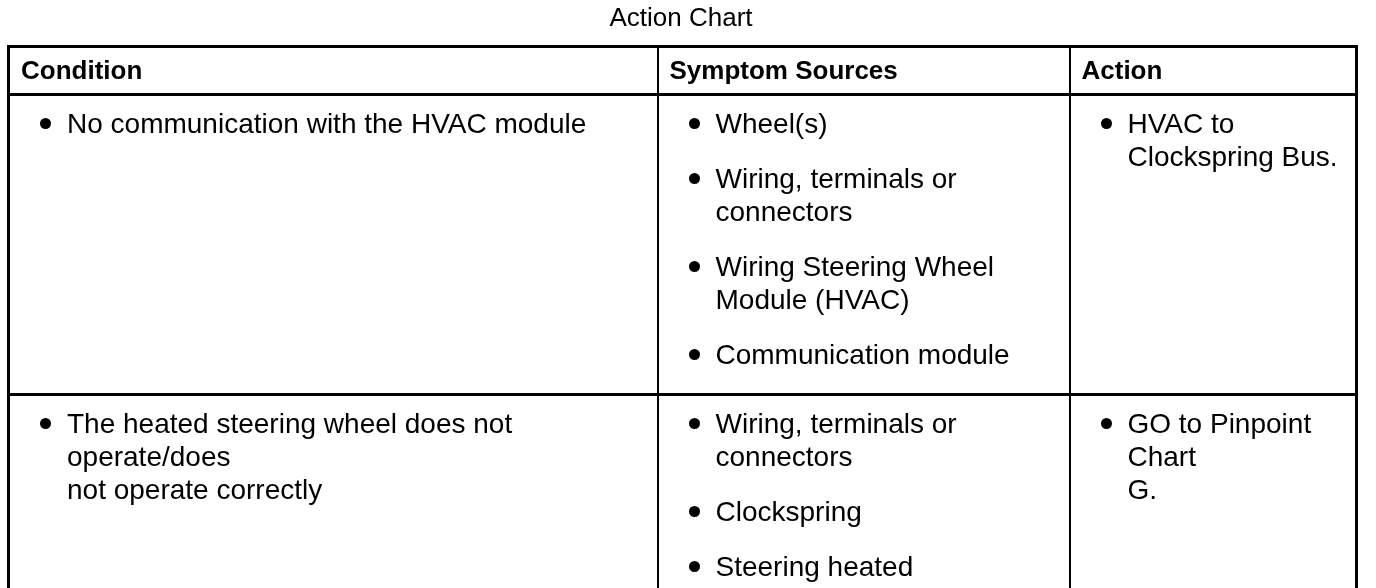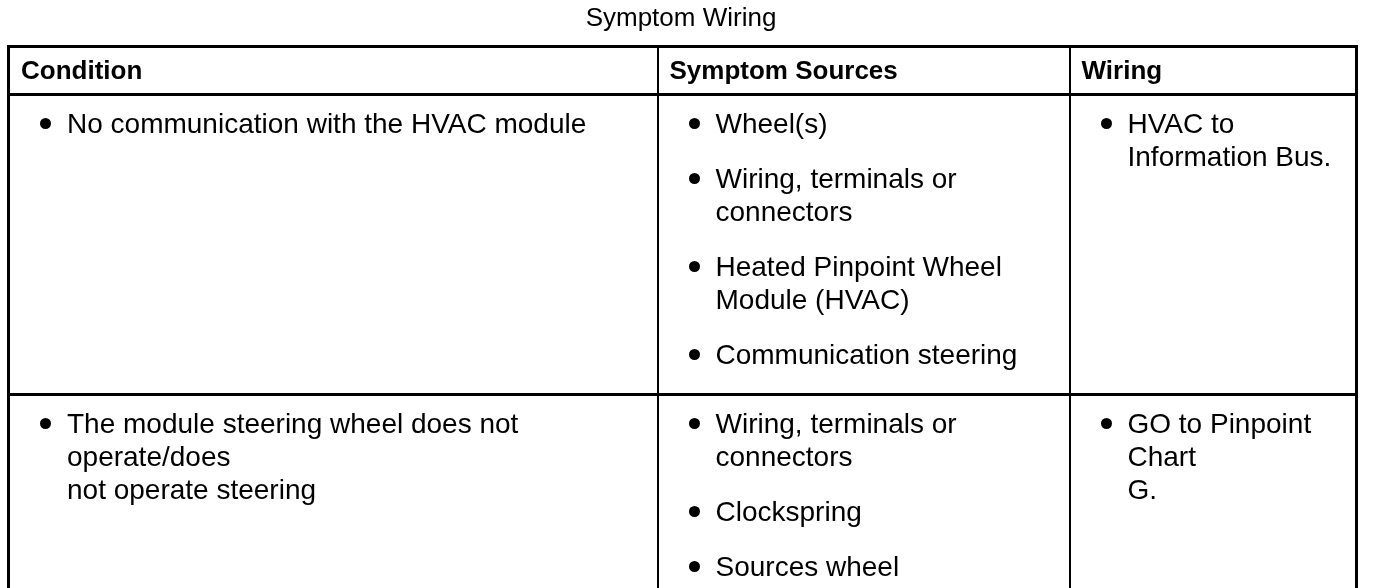--- a/index.html
+++ b/index.html
@@ -74,33 +74,33 @@
     border-radius: 50%;
     background: #000000;
   }
   span.ln { display: block; }
 </style>
 </head>
 <body>
 
 <div class="page">
 
-  <div class="title">Symptom Wiring</div>
+  <div class="title">Action Chart</div>
 
   <table class="symptom">
     <colgroup>
       <col class="c1">
         <col class="c2">
         <col class="c3">
     </colgroup>
     <thead>
       <tr>
         <th>Condition</th>
         <th>Symptom Sources</th>
-        <th>Wiring</th>
+        <th>Action</th>
       </tr>
     </thead>
     <tbody>
 
       <tr class="row-1">
         <td>
           <ul class="blist">
             <li>
               <span class="bullet"></span>
               <span class="ln">No communication with the HVAC module</span>
@@ -112,63 +112,63 @@
             <li>
               <span class="bullet"></span>
               <span class="ln">Wheel(s)</span>
             </li>
             <li>
               <span class="bullet"></span>
               <span class="ln">Wiring, terminals or connectors</span>
             </li>
             <li>
               <span class="bullet"></span>
-              <span class="ln">Heated Pinpoint Wheel</span>
+              <span class="ln">Wiring Steering Wheel</span>
               <span class="ln">Module (HVAC)</span>
             </li>
             <li>
               <span class="bullet"></span>
-              <span class="ln">Communication steering</span>
+              <span class="ln">Communication module</span>
             </li>
           </ul>
         </td>
         <td>
           <ul class="blist">
             <li>
               <span class="bullet"></span>
               <span class="ln">HVAC to</span>
-              <span class="ln">Information Bus.</span>
+              <span class="ln">Clockspring Bus.</span>
             </li>
           </ul>
         </td>
       </tr>
 
       <tr class="row-2">
         <td>
           <ul class="blist">
             <li>
               <span class="bullet"></span>
-              <span class="ln">The module steering wheel does not operate/does</span>
-              <span class="ln">not operate steering</span>
+              <span class="ln">The heated steering wheel does not operate/does</span>
+              <span class="ln">not operate correctly</span>
             </li>
           </ul>
         </td>
         <td>
           <ul class="blist">
             <li>
               <span class="bullet"></span>
               <span class="ln">Wiring, terminals or connectors</span>
             </li>
             <li>
               <span class="bullet"></span>
               <span class="ln">Clockspring</span>
             </li>
             <li>
               <span class="bullet"></span>
-              <span class="ln">Sources wheel</span>
+              <span class="ln">Steering heated</span>
             </li>
 
           </ul>
         </td>
         <td>
           <ul class="blist">
             <li>
               <span class="bullet"></span>
               <span class="ln">GO to Pinpoint Chart</span>
               <span class="ln">G.</span>

